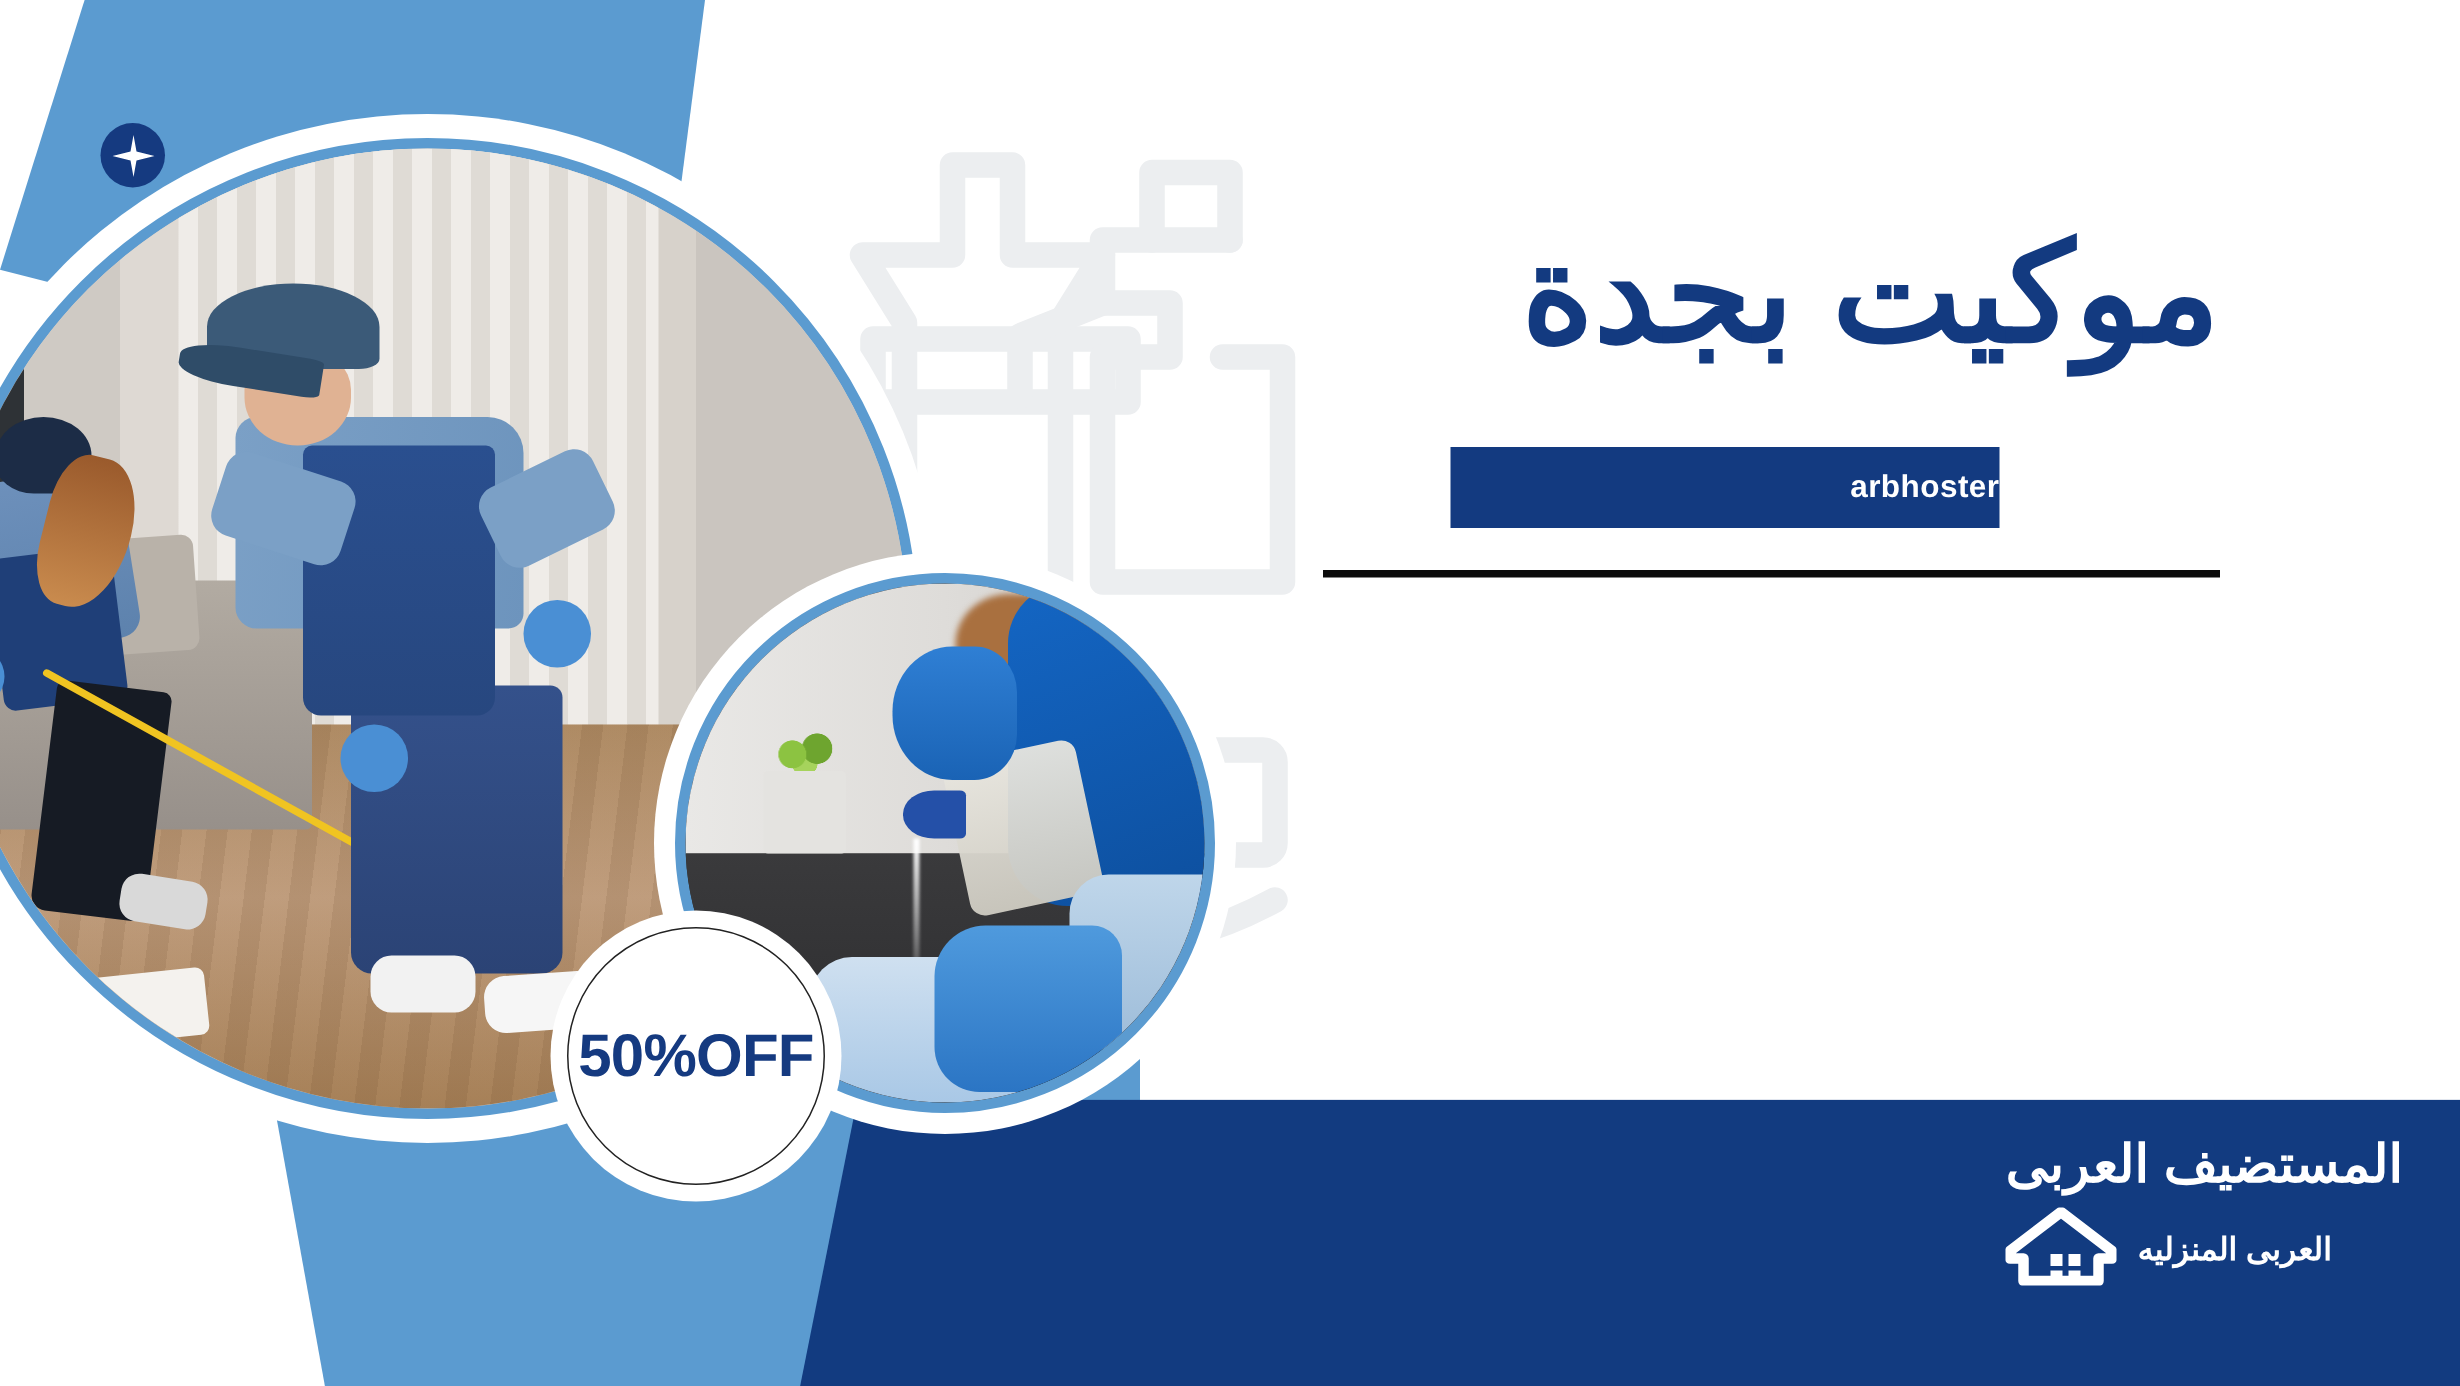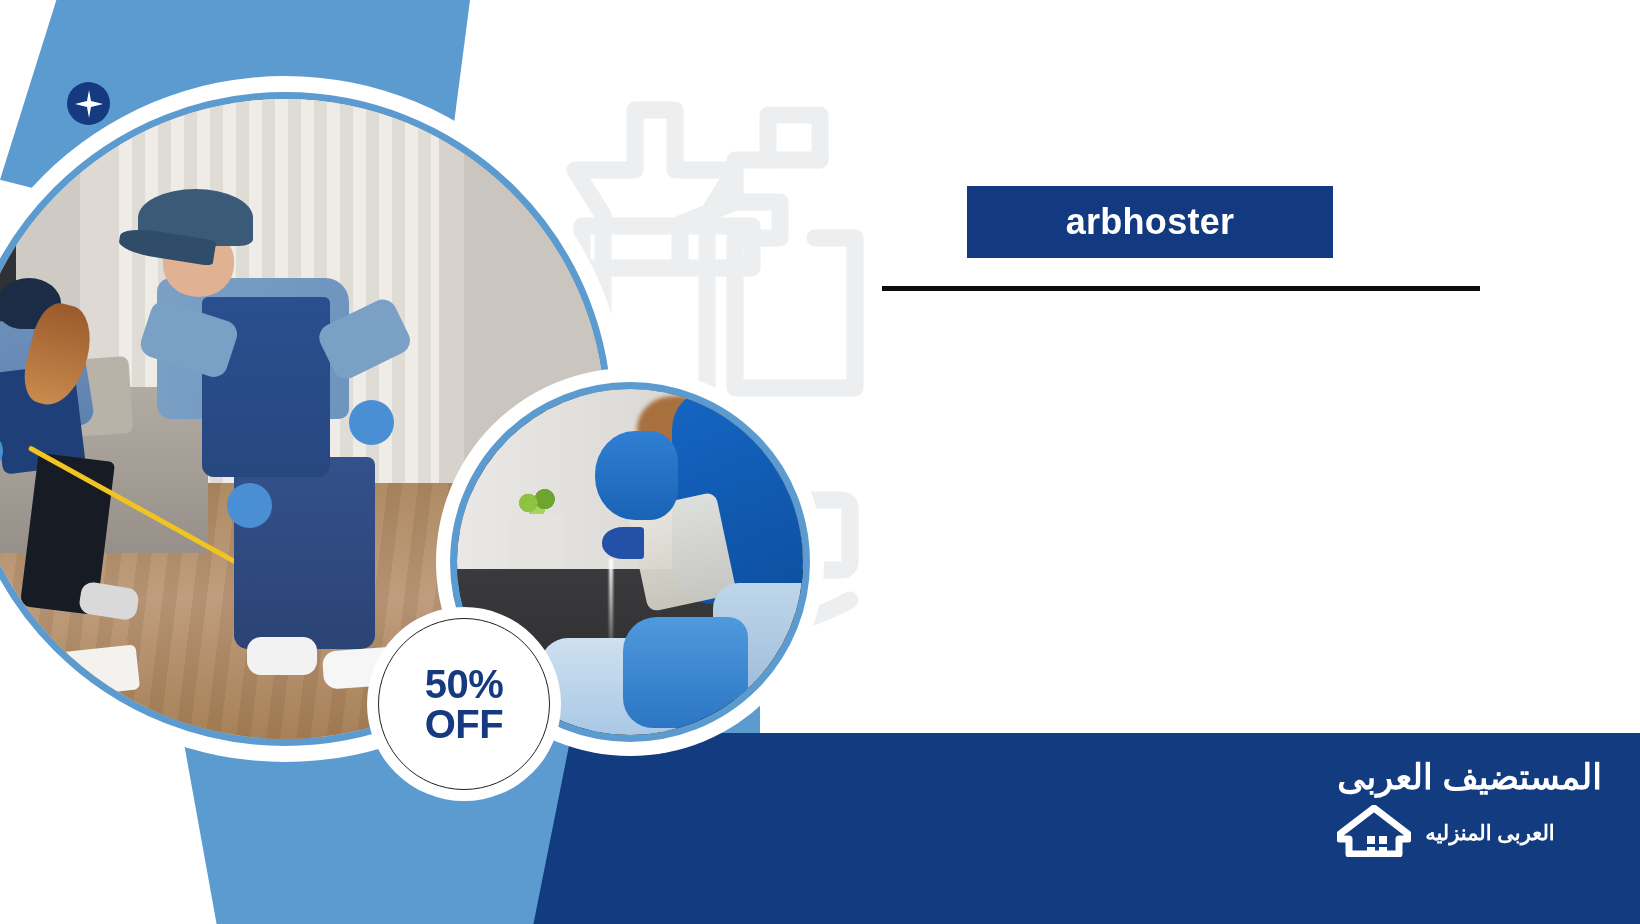--- a/index.html
+++ b/index.html
@@ -172,21 +172,21 @@
   .s-sleeve { position:absolute; left:74%; top:56%; width:30%; height:34%;
     background:linear-gradient(#bfd6ea,#9dbcd9); border-radius:26px 8px 8px 26px; }
 
   
   #off-badge {
     position:absolute; left:378px; top:618px; width:172px; height:172px;
     border-radius:50%;
     background:#ffffff;
     border:1.5px solid #222;
     box-shadow:0 0 0 11px #ffffff;
-    display:flex; flex-direction:column;
+    display:flex; flex-direction:row;
     align-items:center; justify-content:center;
     line-height:1.0;
   }
   #off-badge .pct, #off-badge .off {
     color:#153a80; font-weight:bold; font-size:40px; letter-spacing:-0.5px;
   }
   #badge-tail {
     position:absolute; left:369px; top:688px; width:56px; height:72px;
     background:#153a80;
     clip-path:polygon(100% 0%, 100% 100%, 0% 36%);
@@ -203,24 +203,24 @@
     font-weight:bold;
     font-size:92px;
     line-height:1.22;
     letter-spacing:-1px;
   }
   #cta-wrap { direction:ltr; text-align:center; margin-top:46px; }
   #cta-button {
     display:inline-block;
     background:#133a80;
     color:#ffffff;
-    font-size:36px; font-weight:bold;
+    font-size:21px; font-weight:bold;
     padding:15px 0;
     width:366px;
-    text-align:center;
+    text-align:right;
     border:none; cursor:pointer;
     letter-spacing:.3px;
   }
   #divider {
     margin:28px 0 0 0;
     height:5px; background:#0c0c0c; width:598px;
     margin-left:auto; margin-right:0;
   }
 
   
@@ -332,20 +332,21 @@
   </div>
 
   <div id="badge-tail"></div>
   <div id="off-badge">
     <span class="pct">50%</span>
     <span class="off">OFF</span>
   </div>
 
   <div id="right-col">
     <div id="headline">
+      <div>موكيت بجدة</div>
     </div>
 
     <div id="cta-wrap">
       <button id="cta-button">arbhoster</button>
     </div>
 
     <div id="divider"></div>
   </div>
 
   <div id="brand">

